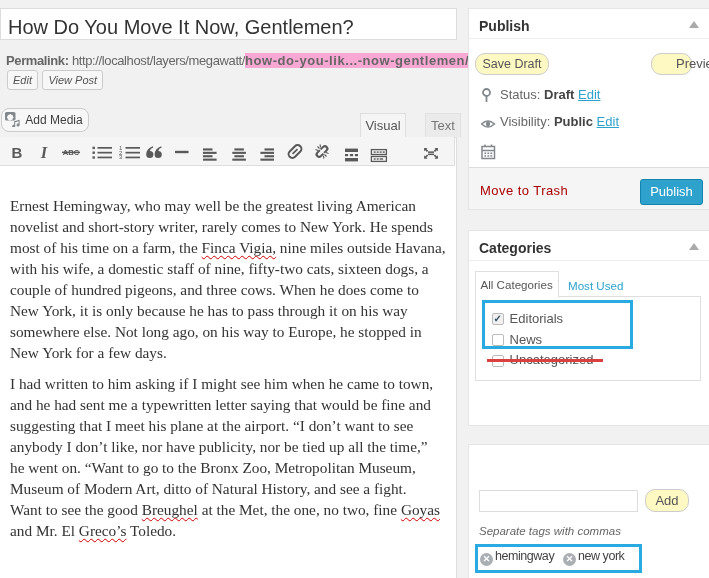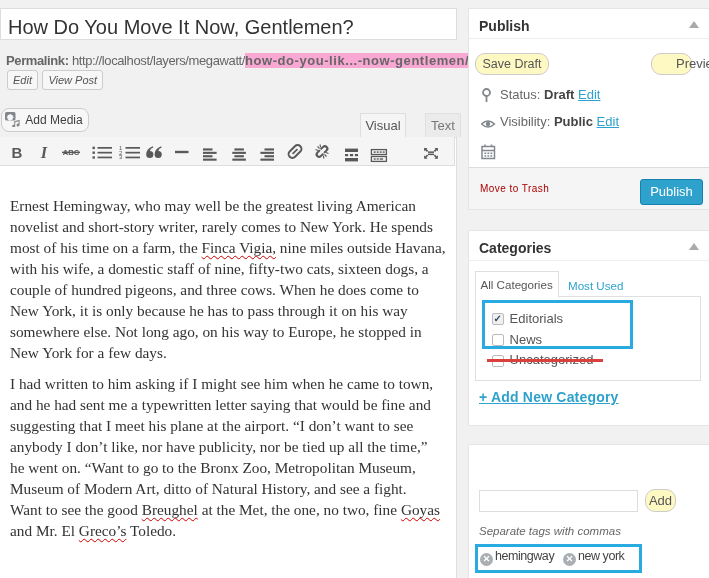--- a/index.html
+++ b/index.html
@@ -36,41 +36,41 @@
 .toggle{position:absolute;right:10px;top:12px;width:0;height:0;border-left:5px solid transparent;border-right:5px solid transparent;border-bottom:7px solid #aaa;}
 .wpbtn{background:#fef9c3;border:1px solid #ccc;border-radius:10px;color:#555;font-size:13px;
  display:inline-block;text-align:center;box-sizing:border-box;}
 #publishbox{top:8px;height:202px;}
 #savedraft{position:absolute;left:6px;top:44px;width:74px;height:22px;line-height:20px;font-size:12.5px;}
 #preview{position:absolute;right:17px;top:44px;width:41px;height:22px;line-height:20px;font-size:13px;padding-left:24px;}
 .misc-row{position:absolute;left:11px;font-size:13px;color:#666;}
 .misc-row b{color:#444;}
 .misc-row a{color:#2ea2cc;text-decoration:underline;}
 #majoract{position:absolute;left:0;right:0;bottom:0;height:41px;background:#f5f5f5;border-top:1px solid #ddd;}
-#trash{position:absolute;left:11px;top:15px;color:#a00;font-size:10px;text-decoration:none;letter-spacing:0.45px;}
+#trash{position:absolute;left:11px;top:15px;color:#a00;font-size:13px;text-decoration:none;letter-spacing:0.45px;}
 #pubbtn{position:absolute;right:6px;top:11px;width:63px;height:26px;background:#2ea2cc;border:1px solid #1382ad;border-radius:3px;
  color:#fff;font-size:13px;line-height:23px;text-align:center;box-sizing:border-box;}
 #catbox{top:230px;height:196px;}
 #tagsbox{top:444px;height:134px;border-bottom:none;}
 a.bluelink{color:#2ea2cc;}
 
 #cattab{position:absolute;left:5.6px;top:40px;width:82px;height:25px;background:#fff;border:1px solid #dfdfdf;border-bottom:1px solid #fff;
  font-size:11.6px;color:#555;line-height:25px;text-align:center;z-index:2;}
 #mostused{position:absolute;left:99px;top:47.5px;font-size:11.6px;}
 #catpanel{position:absolute;left:5.6px;top:65px;width:226px;height:85px;border:1px solid #dfdfdf;background:#fff;box-sizing:border-box;}
 .catrow{position:absolute;left:34px;font-size:13px;color:#555;}
 .cb{position:absolute;width:12px;height:12px;background:#fff;border:1px solid #bbb;border-radius:2px;box-sizing:border-box;
  font-size:10px;line-height:10px;text-align:center;color:#2c4761;font-weight:bold;}
 #addnewcat{position:absolute;left:10px;top:158px;font-size:14px;font-weight:bold;letter-spacing:0.2px;text-decoration:underline;}
 
 .bluerect{position:absolute;border:3px solid #29abe2;background:transparent;z-index:5;box-sizing:border-box;}
 #redstrike{position:absolute;left:487px;top:359px;width:116px;height:3px;background:#d9403e;z-index:6;}
 
 #taginput{position:absolute;left:10px;top:45px;width:159px;height:22px;background:#fff;border:1px solid #ddd;box-sizing:border-box;}
-#tagadd{position:absolute;left:176px;top:44px;width:31px;height:23px;line-height:21px;}
+#tagadd{position:absolute;left:176px;top:44px;width:44px;height:23px;line-height:21px;}
 #sep{position:absolute;left:10px;top:80px;font-style:italic;font-size:11.5px;color:#666;}
 .tagchip{position:absolute;font-size:12.5px;letter-spacing:-0.45px;color:#444;}
 .xcirc{display:inline-block;width:13px;height:13px;border-radius:50%;background:#aaafb4;color:#fff;
  font-size:9px;line-height:13px;text-align:center;vertical-align:-2px;margin-right:2px;font-weight:bold;letter-spacing:0;}
 </style>
 </head>
 <body>
 
 <div class="abs" id="title">How Do You Move It Now, Gentlemen?</div>
 
@@ -259,21 +259,20 @@
   <div id="cattab">All Categories</div>
   <a class="bluelink abs" id="mostused">Most Used</a>
   <div id="catpanel">
     <span class="cb" style="left:16px;top:16px;background:#f0f0f0;">✓</span>
     <div class="catrow" style="top:14px;">Editorials</div>
     <span class="cb" style="left:16px;top:37px;"></span>
     <div class="catrow" style="top:35px;">News</div>
     <span class="cb" style="left:16px;top:58px;"></span>
     <div class="catrow" style="top:55px;">Uncategorized</div>
   </div>
-  <a class="bluelink" id="addnewcat">+ Add New Category</a>
 </div>
 
 <div class="postbox" id="tagsbox">
   <div id="taginput"></div>
   <span class="wpbtn" id="tagadd">Add</span>
   <div id="sep">Separate tags with commas</div>
   <div class="tagchip" style="left:11px;top:104px;"><span class="xcirc">✕</span>hemingway</div>
   <div class="tagchip" style="left:94px;top:104px;"><span class="xcirc">✕</span>new york</div>
 </div>
 

